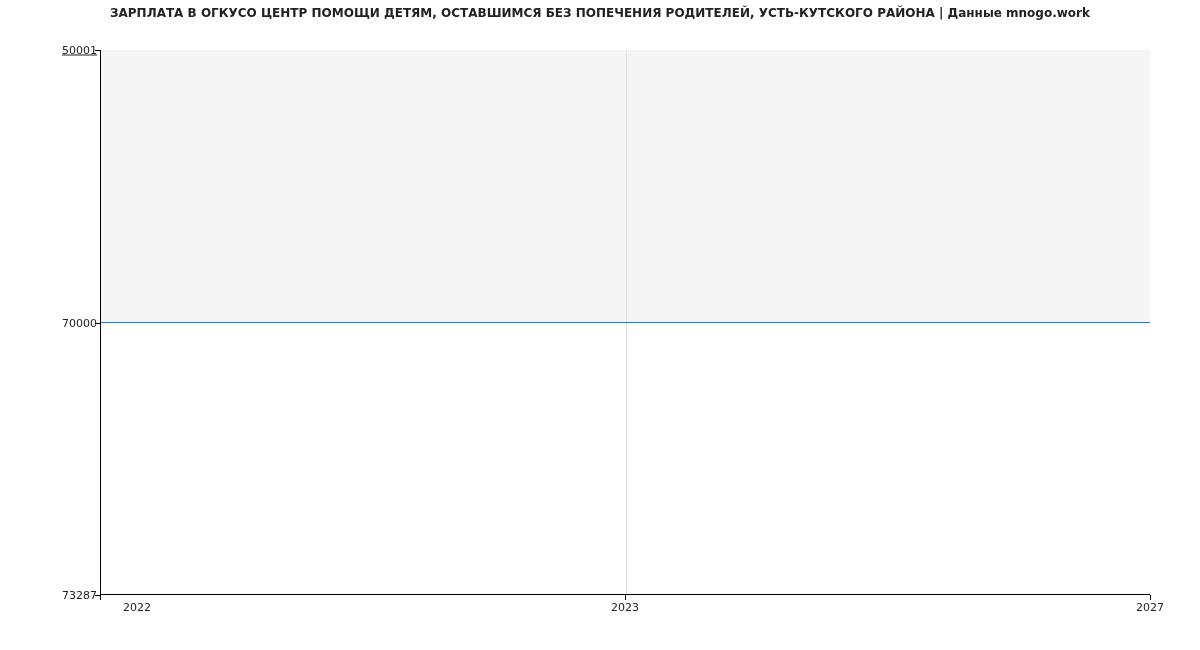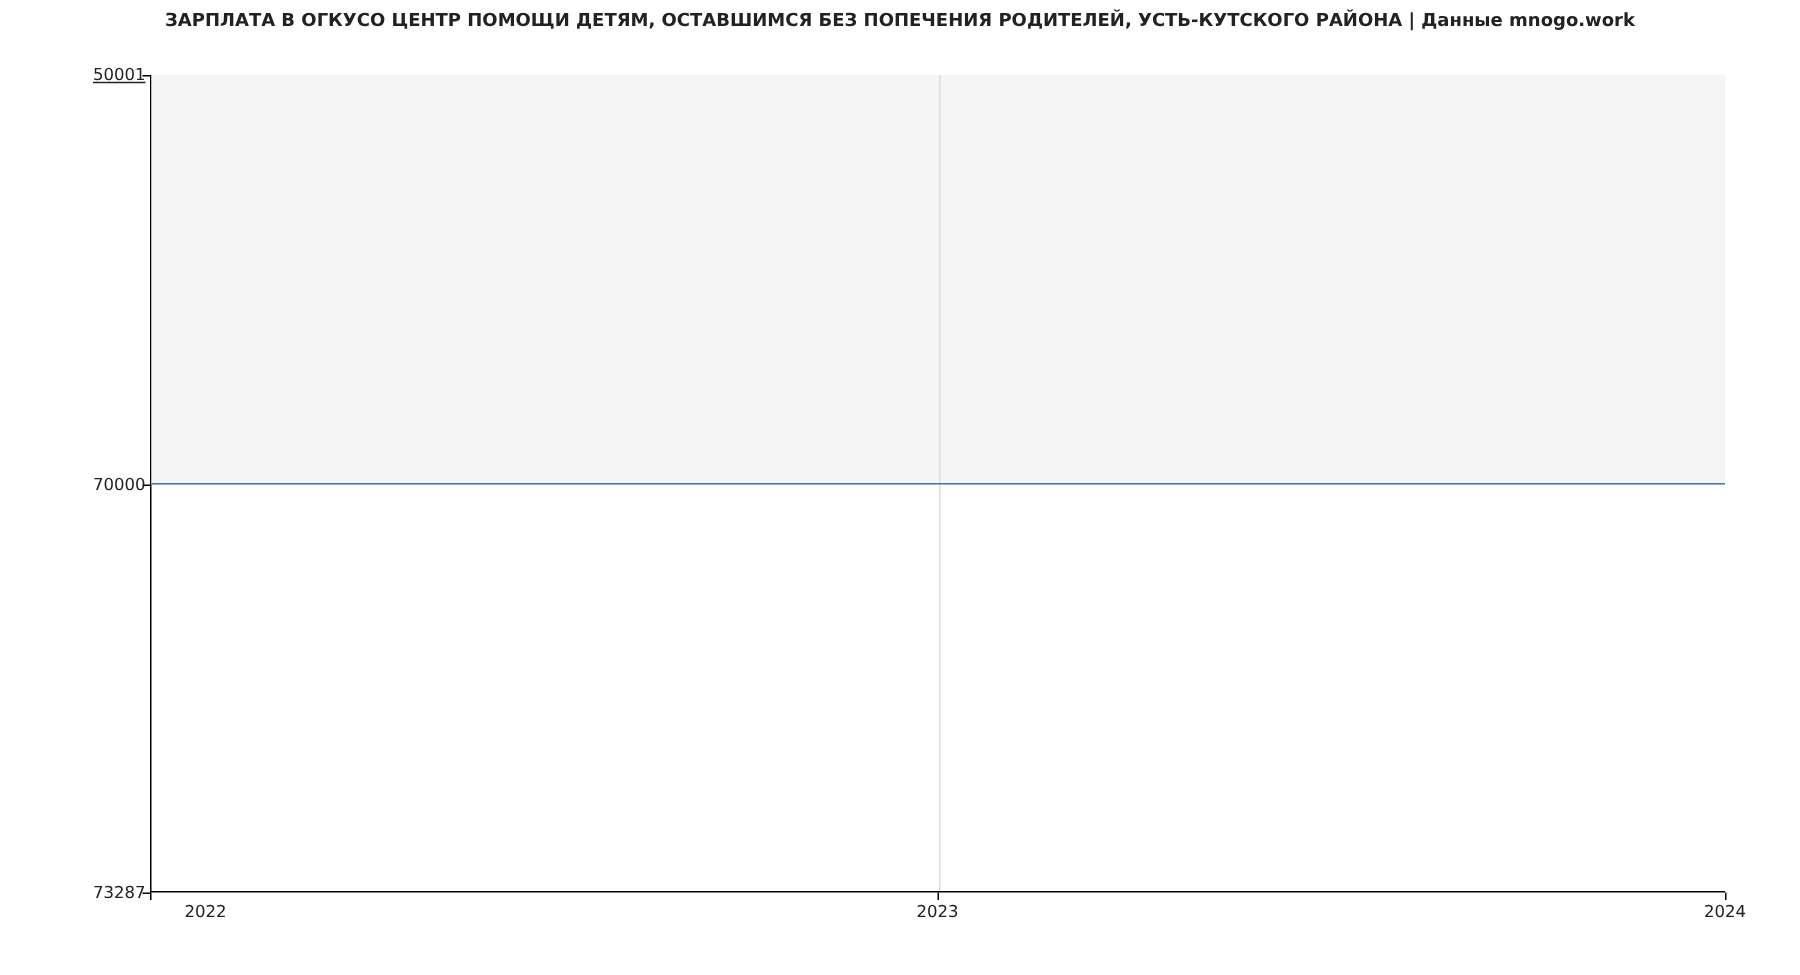--- a/index.html
+++ b/index.html
@@ -109,21 +109,21 @@
   <div class="tick-y" style="top:50px;text-decoration:underline;">50001</div>
   <div class="tick-y" style="top:322.5px;">70000</div>
   <div class="tick-y" style="top:595px;">73287</div>
 
   <div class="tick-x-mark" style="left:100px;"></div>
   <div class="tick-x-mark" style="left:625px;"></div>
   <div class="tick-x-mark" style="left:1150px;"></div>
 
   <div class="tick-x" style="left:113px;margin-left:24px;">2022</div>
   <div class="tick-x" style="left:625px;">2023</div>
-  <div class="tick-x" style="left:1150px;">2024</div>
+  <div class="tick-x" style="left:1150px;">2027</div>
 
   <div class="plot">
     <div class="upper-band"></div>
     <div class="inner-grid-v" style="left:50%;"></div>
     <div class="midline"></div>
     <div class="data-line"></div>
   </div>
 
 </div>
 

